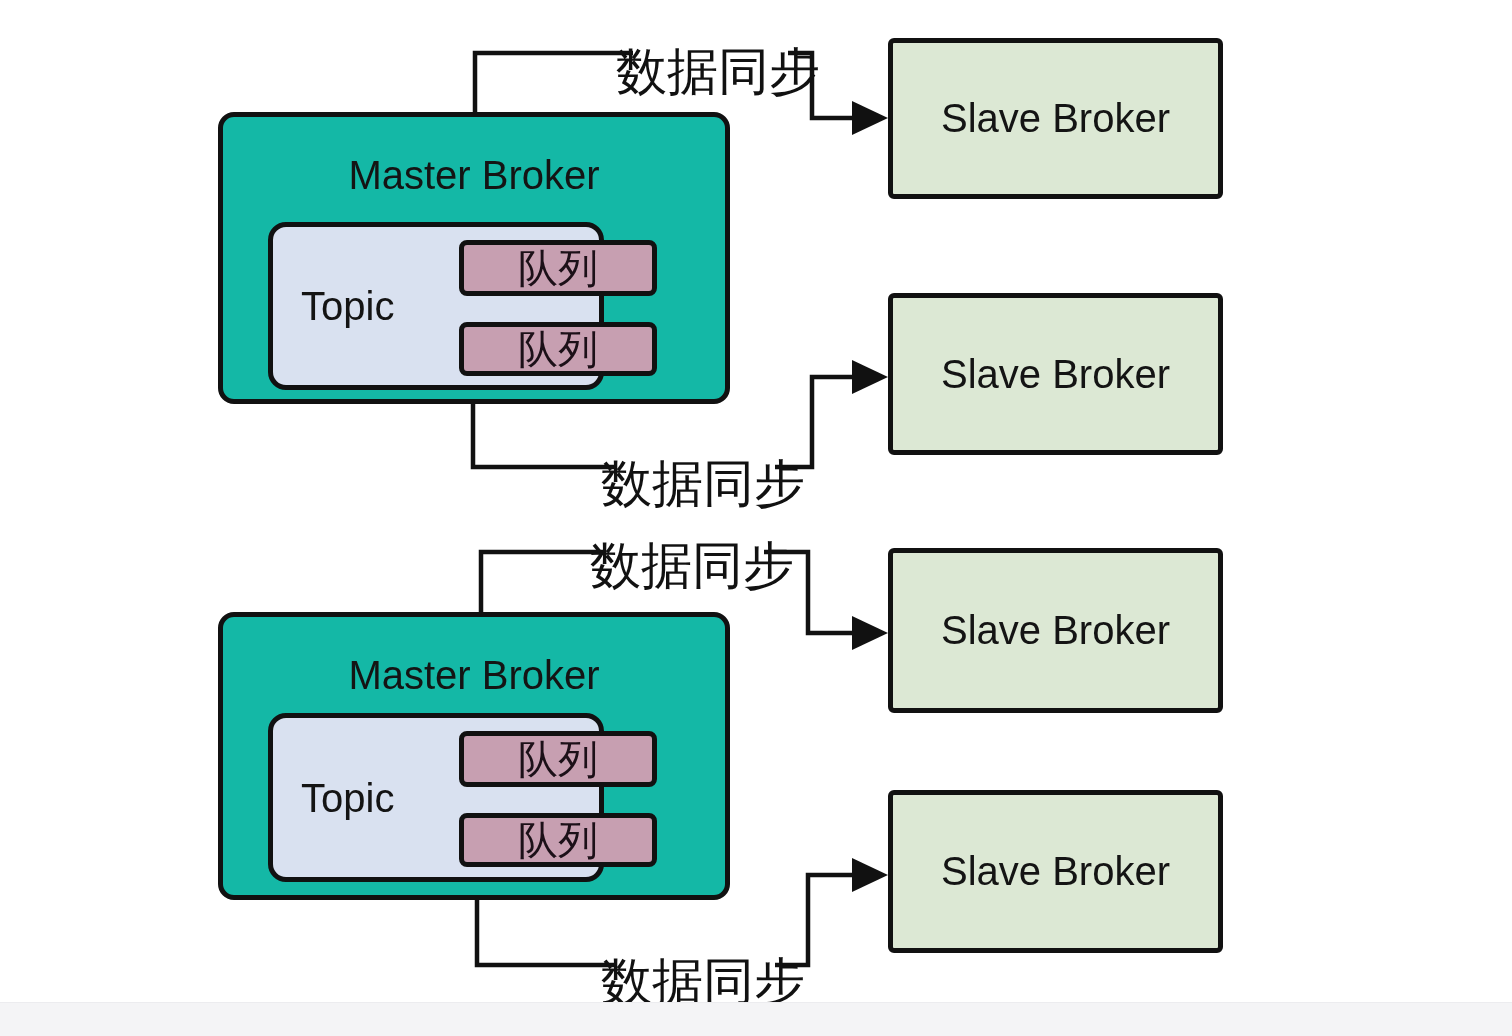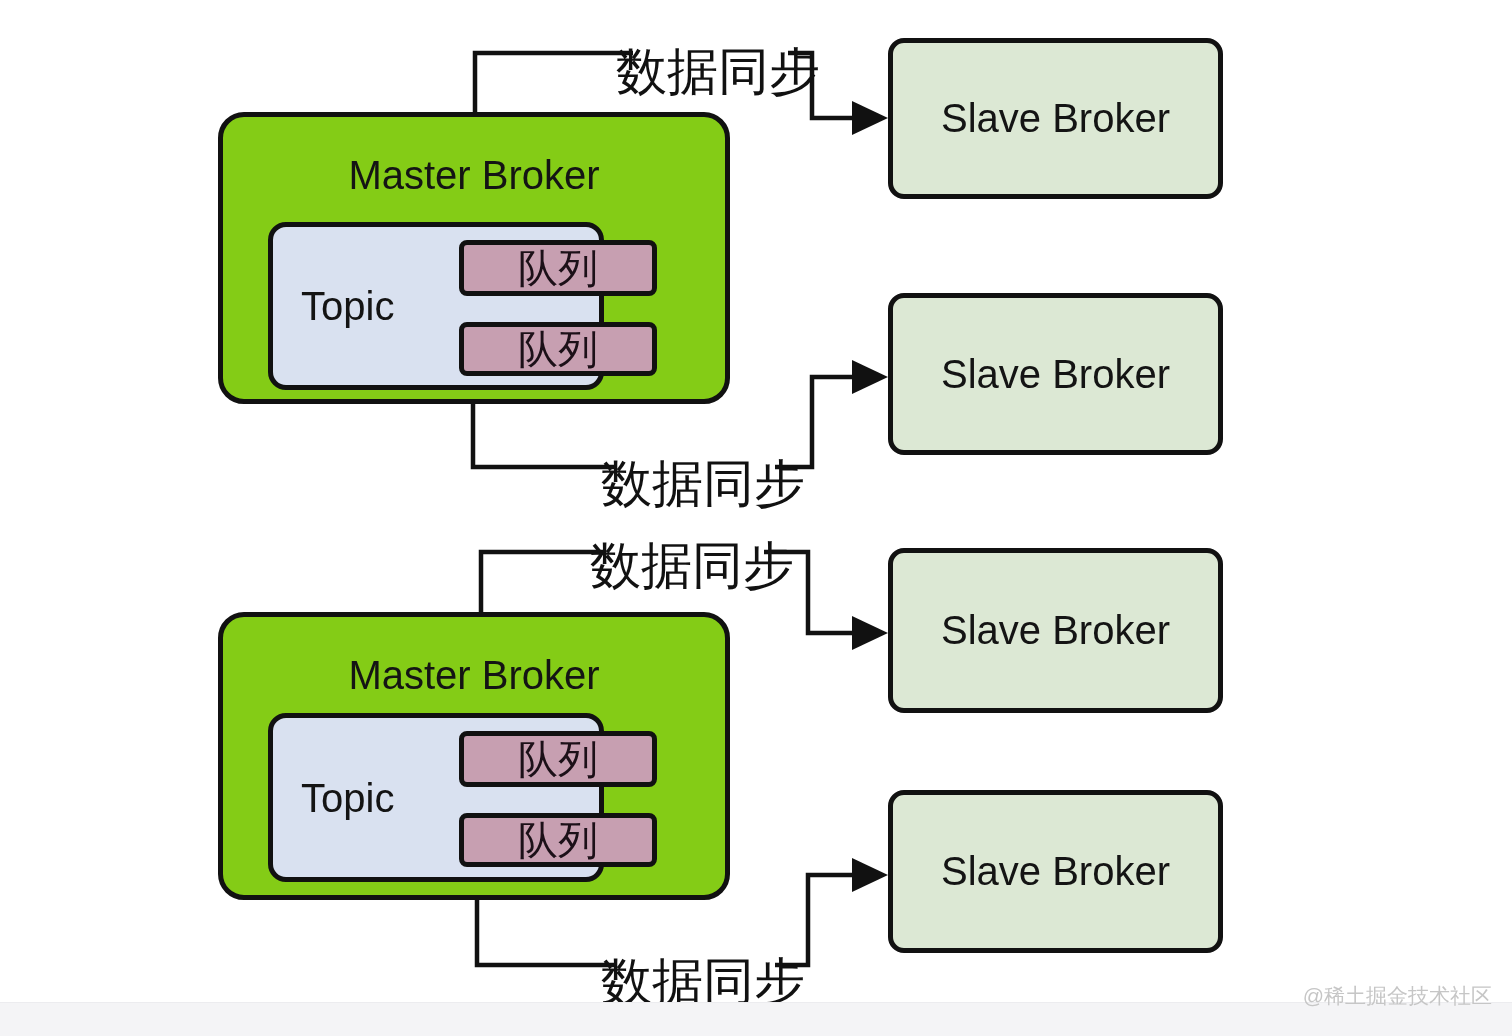--- a/index.html
+++ b/index.html
@@ -4,21 +4,21 @@
 <style>
   html,body{margin:0;padding:0;background:#ffffff;}
   body{font-family:"Liberation Sans","DejaVu Sans",sans-serif;}
   .stage{position:relative;width:1512px;height:1036px;background:#ffffff;overflow:hidden;}
 
   .connectors{position:absolute;left:0;top:0;}
 
   
   .box-master{
     position:absolute;width:512px;height:292px;
-    background:#84cc16;border:5px solid #111111;border-radius:26px;
+    background:#14b8a6;border:5px solid #111111;border-radius:16px;
     box-sizing:border-box;
     text-decoration:underline;
   }
   .m1{left:218px;top:112px;}
   .m2{left:218px;top:612px;height:288px;}
 
   .master-title{
     position:absolute;top:36px;left:0;width:100%;
     text-align:center;font-size:40px;color:#141414;
   }
@@ -40,21 +40,21 @@
     background:#c79fb1;border:5px solid #111111;border-radius:8px;
     box-sizing:border-box;
     display:flex;align-items:center;justify-content:center;
     font-size:40px;color:#1c1018;
   }
   .qa{top:13px;}
   .qb{top:95px;height:54px;}
 
   .box-slave{
     position:absolute;left:888px;width:335px;height:161px;
-    background:#dce8d4;border:5px solid #111111;border-radius:16px;
+    background:#dce8d4;border:5px solid #111111;border-radius:6px;
     box-sizing:border-box;
     display:flex;align-items:center;justify-content:center;
     font-size:40px;color:#141414;
   }
   .s1{top:38px;}
   .s2{top:293px;height:162px;}
   .s3{top:548px;height:165px;}
   .s4{top:790px;height:163px;}
 
   
@@ -135,15 +135,14 @@
     <span>Slave Broker</span>
   </div>
   <div class="box-slave s3">
     <span>Slave Broker</span>
   </div>
   <div class="box-slave s4">
     <span>Slave Broker</span>
   </div>
 
   <div class="footer-strip"></div>
-  <div class="watermark">@稀土掘金技术社区</div>
 
 </div>
 
 </body></html>

